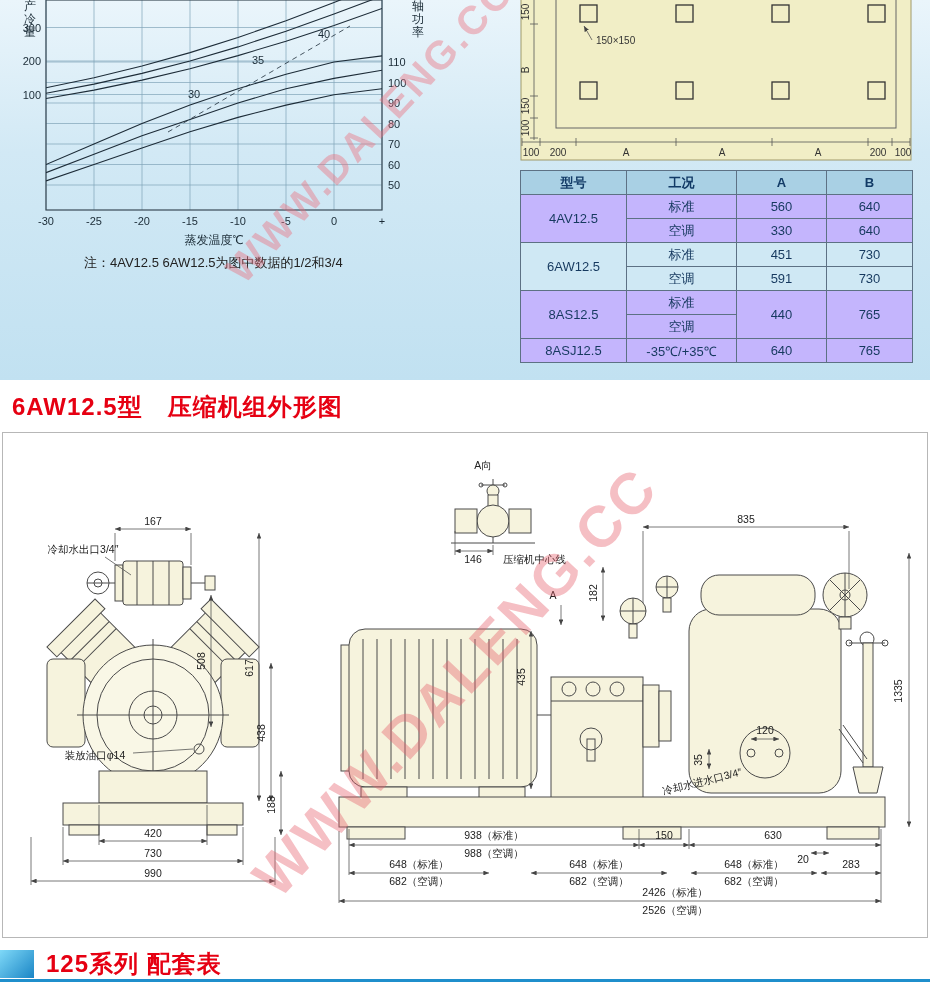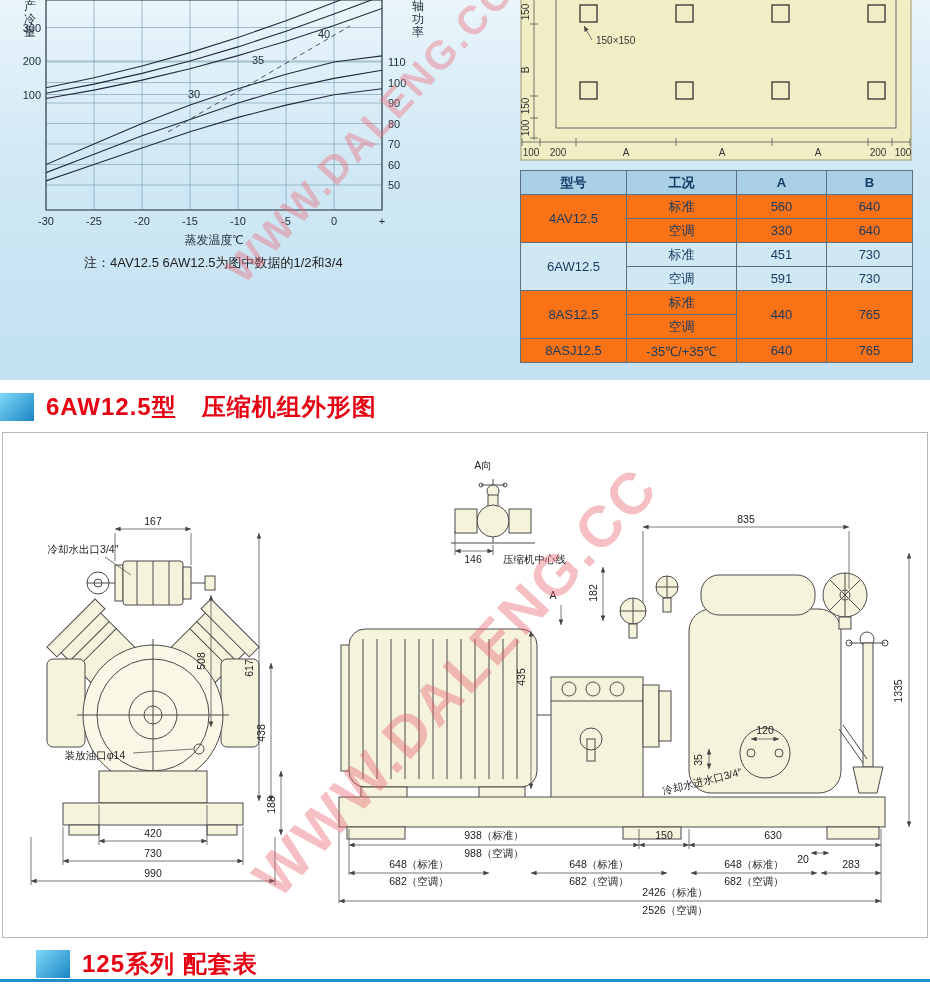--- a/index.html
+++ b/index.html
@@ -5,21 +5,21 @@
   html,body{margin:0;padding:0;background:#fff;}
   .page{position:relative;width:930px;height:984px;overflow:hidden;background:#fff;
         font-family:"Liberation Sans",sans-serif;}
   .top-bg{position:absolute;left:0;top:0;width:930px;height:380px;
         background:linear-gradient(180deg,#eaf5fb 0%,#d2e9f5 40%,#c1e1f1 100%);}
   svg text{font-family:"Liberation Sans",sans-serif;}
   .perf-chart{position:absolute;left:18px;top:0;width:420px;height:250px;overflow:visible;}
   .chart-note{position:absolute;left:84px;top:254px;font-size:13px;color:#222;}
   .foundation{position:absolute;left:520px;top:0;width:392px;height:162px;overflow:hidden;}
   table.spec{position:absolute;left:520px;top:170px;width:392px;border-collapse:collapse;
-        table-layout:fixed;font-size:13px;color:#16395f;background:#f97316;}
+        table-layout:fixed;font-size:13px;color:#16395f;background:#c4b5fd;}
   .spec th,.spec td{border:1px solid #5d7184;height:23px;text-align:center;padding:0;font-weight:normal;}
   .spec th{background:#a9d0e4;color:#123a66;font-weight:bold;}
   .spec tr.hl td{background:#cfe8f4;}
   .sec{position:absolute;left:0;display:flex;align-items:center;height:32px;}
   .sec-block{width:34px;height:28px;background:linear-gradient(135deg,#7fd9f8,#1a85c5);}
   .sec-title{margin-left:12px;color:#e60012;font-size:24px;font-weight:bold;letter-spacing:1px;}
   .draw-box{position:absolute;left:2px;top:432px;width:924px;height:504px;
         border:1px solid #b7b7b7;background:#fff;}
   #outline{width:924px;height:504px;display:block;}
   .watermark{position:absolute;z-index:5;pointer-events:none;font-weight:bold;
@@ -204,21 +204,21 @@
       </tr>
       <tr>
         <td>8ASJ12.5</td>
         <td>-35℃/+35℃</td>
         <td>640</td>
         <td>765</td>
       </tr>
     </tbody>
   </table>
 
-  <div class="sec" style="top:391px;">
+  <div class="sec" style="top:391px;flex-direction:column;">
     <div class="sec-block"></div>
     <div class="sec-title">6AW12.5型　压缩机组外形图</div>
   </div>
 
   <div class="draw-box">
     <svg id="outline" viewBox="0 0 924 504">
       <defs>
         <marker id="me" markerWidth="8" markerHeight="6" refX="7" refY="3" orient="auto">
           <path d="M0,0L7,3L0,6Z" fill="#444"></path>
         </marker>
@@ -427,19 +427,19 @@
         <text x="848" y="435" text-anchor="middle">283</text>
         <text x="672" y="463" text-anchor="middle">2426（标准）</text>
         <text x="672" y="481" text-anchor="middle">2526（空调）</text>
       </g>
     </svg>
   </div>
 
   <div class="watermark wm1">WWW.DALENG.CC</div>
   <div class="watermark wm2">WWW.DALENG.CC</div>
 
-  <div class="sec" style="top:948px;margin-left:36px;">
+  <div class="sec" style="top:948px;">
     <div class="sec-block"></div>
     <div class="sec-title">125系列 配套表</div>
   </div>
 
   <div class="bottom-rule"></div>
 </div>
 
 </body></html>

